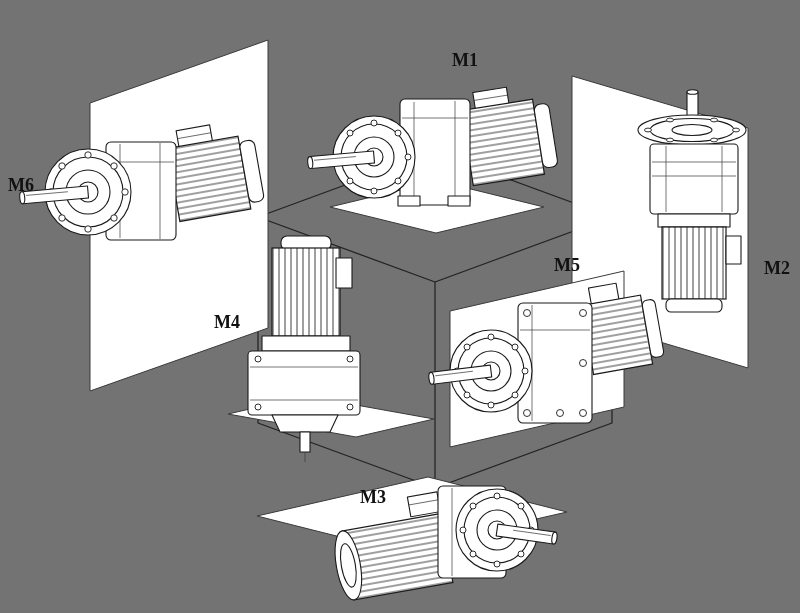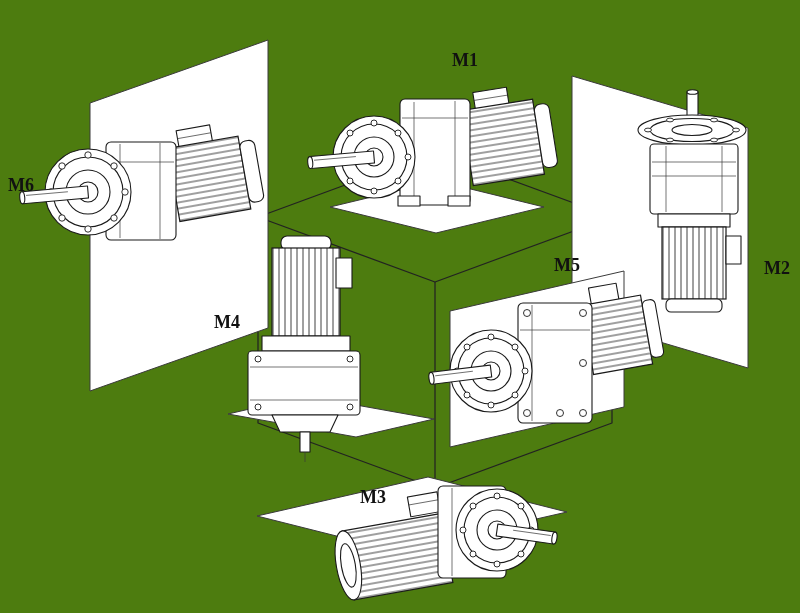--- a/index.html
+++ b/index.html
@@ -1,16 +1,16 @@
 <!DOCTYPE html>
 <html><head>
 <meta charset="utf-8">
 <style>
   html,body{margin:0;padding:0;background:#ffffff;}
-  .stage{position:relative;width:800px;height:613px;background:#4d7c0f;overflow:hidden;
+  .stage{position:relative;width:800px;height:613px;background:#737373;overflow:hidden;
          font-family:"Liberation Serif", serif;}
   svg{display:block;}
   .ln{stroke:#1a1a1a;stroke-width:1.1;fill:none;stroke-linejoin:round;stroke-linecap:round;}
   .fw{stroke:#1a1a1a;stroke-width:1.1;fill:#ffffff;stroke-linejoin:round;}
   .thin{stroke:#3a3a3a;stroke-width:0.7;fill:none;}
   .plane{fill:#ffffff;stroke:#3a3a3a;stroke-width:1;stroke-linejoin:round;}
   .cube{stroke:#222222;stroke-width:1.25;fill:none;stroke-linejoin:round;}
   .bolt{fill:#ffffff;stroke:#1a1a1a;stroke-width:0.9;}
   .finsH{fill:url(#finsH);stroke:#1a1a1a;stroke-width:1.2;}
   .finsV{fill:url(#finsV);stroke:#1a1a1a;stroke-width:1.2;}

